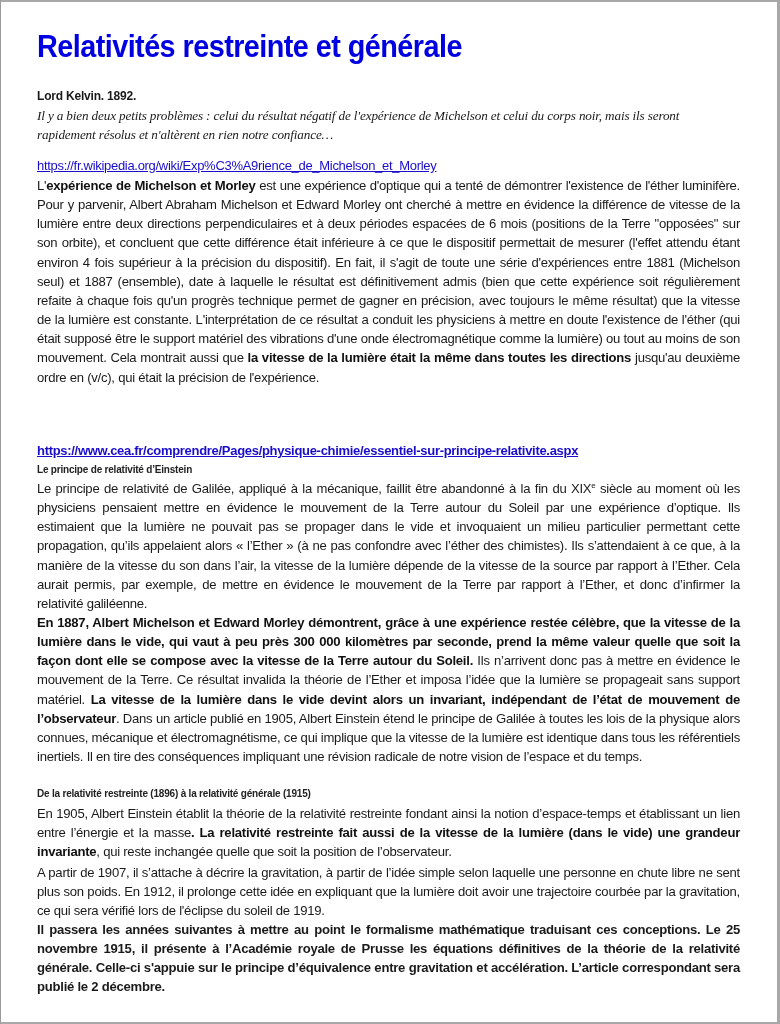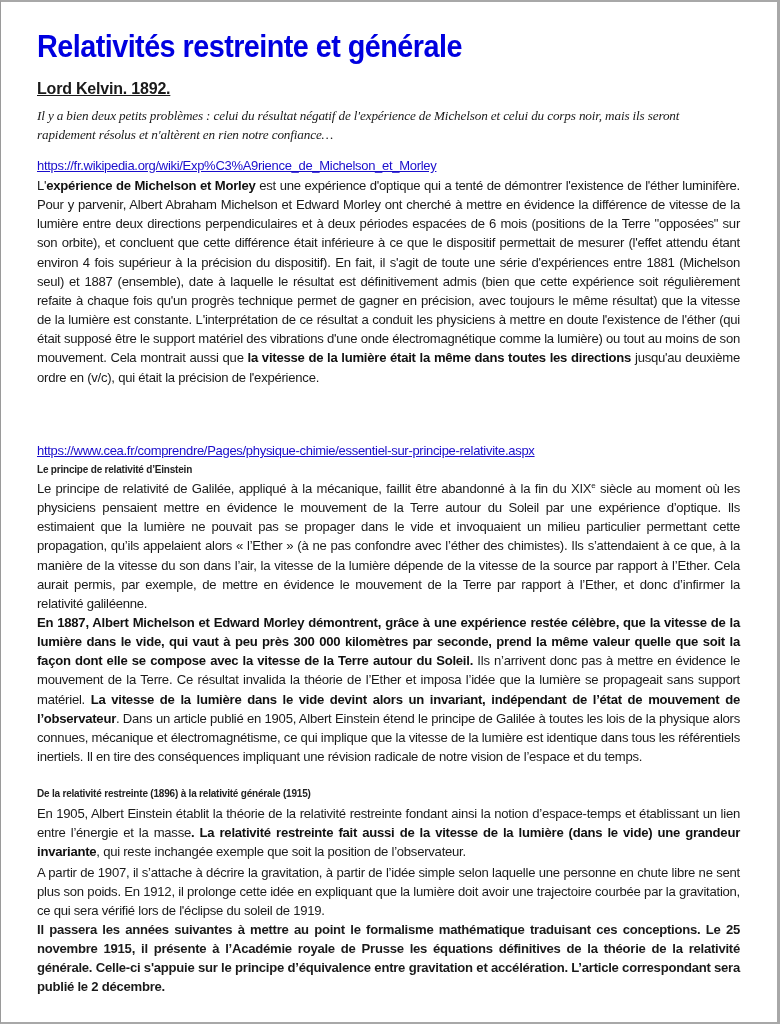--- a/index.html
+++ b/index.html
@@ -49,42 +49,41 @@
     }
     .block {
       position: absolute;
       left: 0;
       width: 703px;
       font-size: 13.2px;
       line-height: 19.15px;
       color: #1a1a1a;
     }
     .quote-author {
-      top: 79px;
+      top: 87px;
       font-weight: bold;
-      font-size: 16px;
+      font-size: 12px;
       letter-spacing: -0.2px;
-      text-decoration: underline;
     }
     .quote-text {
       top: 106px;
       font-style: italic;
       font-size: 13.2px;
       letter-spacing: -0.15px;
       line-height: 19px;
       font-family: Liberation Serif, serif;
     }
     .link {
       color: #1a0dcc;
       text-decoration: underline;
       font-size: 13px;
       letter-spacing: -0.3px;
     }
     .link1 { top: 156px; }
-    .link2 { top: 441px; }
+    .link2 { top: 441px; font-weight: bold; }
     .para {
       text-align: justify;
       letter-spacing: -0.25px;
       font-size: 13.1px;
     }
     .p1 { top: 176px; }
     .heading {
       font-weight: bold;
       font-size: 10px;
       letter-spacing: -0.2px;
@@ -119,19 +118,19 @@
   <a class="block link link2">https://www.cea.fr/comprendre/Pages/physique-chimie/essentiel-sur-principe-relativite.aspx</a>
 
   <div class="block heading h1">Le principe de relativité d’Einstein</div>
 
   <div class="block para p2"><span>Le principe de relativité de Galilée, appliqué à la mécanique, faillit être abandonné à la fin du XIX</span><sup>e</sup><span> siècle au moment où les physiciens pensaient mettre en évidence le mouvement de la Terre autour du Soleil par une expérience d’optique. Ils estimaient que la lumière ne pouvait pas se propager dans le vide et invoquaient un milieu particulier permettant cette propagation, qu’ils appelaient alors « l’Ether » (à ne pas confondre avec l’éther des chimistes). Ils s’attendaient à ce que, à la manière de la vitesse du son dans l’air, la vitesse de la lumière dépende de la vitesse de la source par rapport à l’Ether. Cela aurait permis, par exemple, de mettre en évidence le mouvement de la Terre par rapport à l’Ether, et donc d’infirmer la relativité galiléenne.</span></div>
 
   <div class="block para p3"><b>En 1887, Albert Michelson et Edward Morley démontrent, grâce à une expérience restée célèbre, que la vitesse de la lumière dans le vide, qui vaut à peu près 300 000 kilomètres par seconde, prend la même valeur quelle que soit la façon dont elle se compose avec la vitesse de la Terre autour du Soleil.</b><span> Ils n’arrivent donc pas à mettre en évidence le mouvement de la Terre. Ce résultat invalida la théorie de l’Ether et imposa l’idée que la lumière se propageait sans support matériel. </span><b>La vitesse de la lumière dans le vide devint alors un invariant, indépendant de l’état de mouvement de l’observateur</b><span>. Dans un article publié en 1905, Albert Einstein étend le principe de Galilée à toutes les lois de la physique alors connues, mécanique et électromagnétisme, ce qui implique que la vitesse de la lumière est identique dans tous les référentiels inertiels. Il en tire des conséquences impliquant une révision radicale de notre vision de l’espace et du temps.</span></div>
 
   <div class="block heading h2">De la relativité restreinte (1896) à la relativité générale (1915)</div>
 
-  <div class="block para p4"><span>En 1905, Albert Einstein établit la théorie de la relativité restreinte fondant ainsi la notion d’espace-temps et établissant un lien entre l’énergie et la masse</span><b>. La relativité restreinte fait aussi de la vitesse de la lumière (dans le vide) une grandeur invariante</b><span>, qui reste inchangée exemple que soit la position de l’observateur.</span></div>
+  <div class="block para p4"><span>En 1905, Albert Einstein établit la théorie de la relativité restreinte fondant ainsi la notion d’espace-temps et établissant un lien entre l’énergie et la masse</span><b>. La relativité restreinte fait aussi de la vitesse de la lumière (dans le vide) une grandeur invariante</b><span>, qui reste inchangée quelle que soit la position de l’observateur.</span></div>
 
   <div class="block para p5"> A partir de 1907, il s’attache à décrire la gravitation, à partir de l’idée simple selon laquelle une personne en chute libre ne sent plus son poids. En 1912, il prolonge cette idée en expliquant que la lumière doit avoir une trajectoire courbée par la gravitation, ce qui sera vérifié lors de l'éclipse du soleil de 1919.</div>
 
   <div class="block para p6">Il passera les années suivantes  à mettre au point le formalisme mathématique traduisant ces conceptions. Le 25 novembre 1915, il présente à l’Académie royale de Prusse les équations définitives de la théorie de la relativité générale. Celle-ci s'appuie sur le principe d’équivalence entre gravitation et accélération. L’article correspondant sera publié le 2 décembre.</div>
 
 </div>
 
 </body></html>

